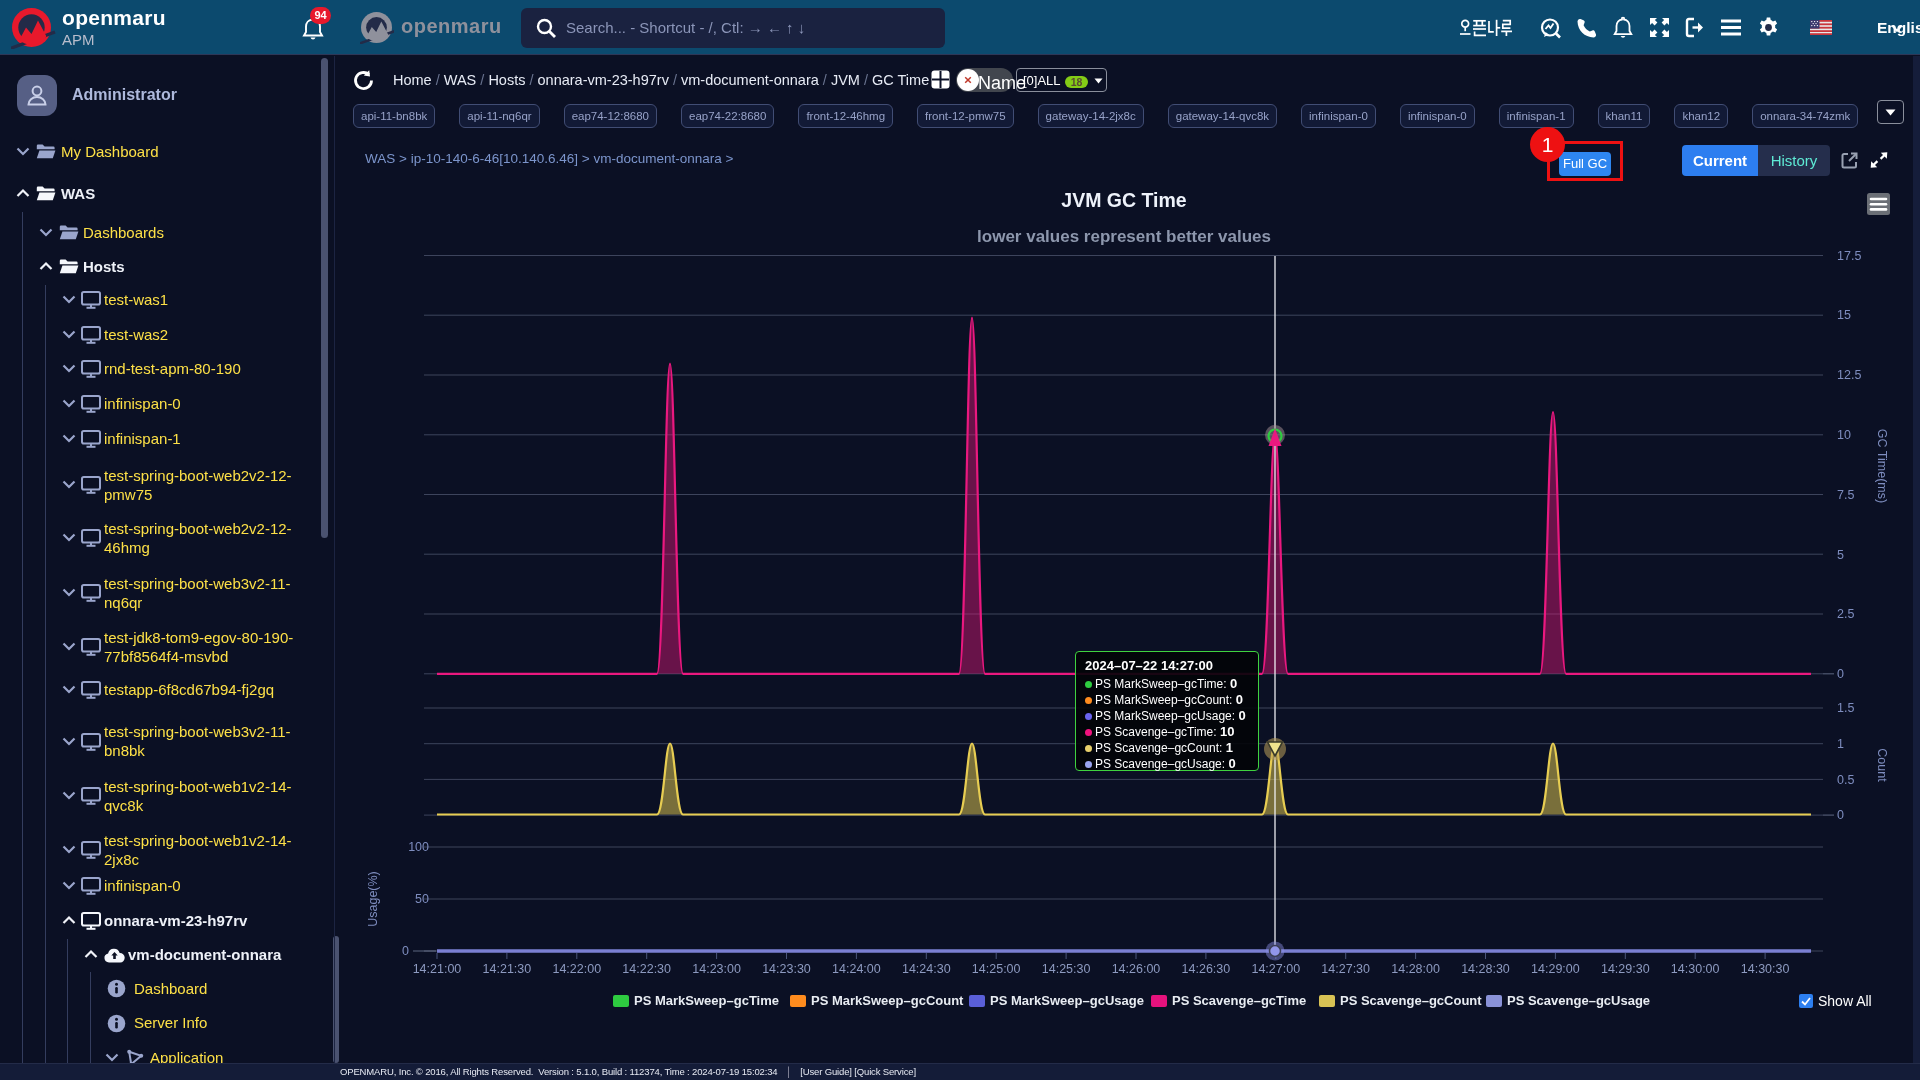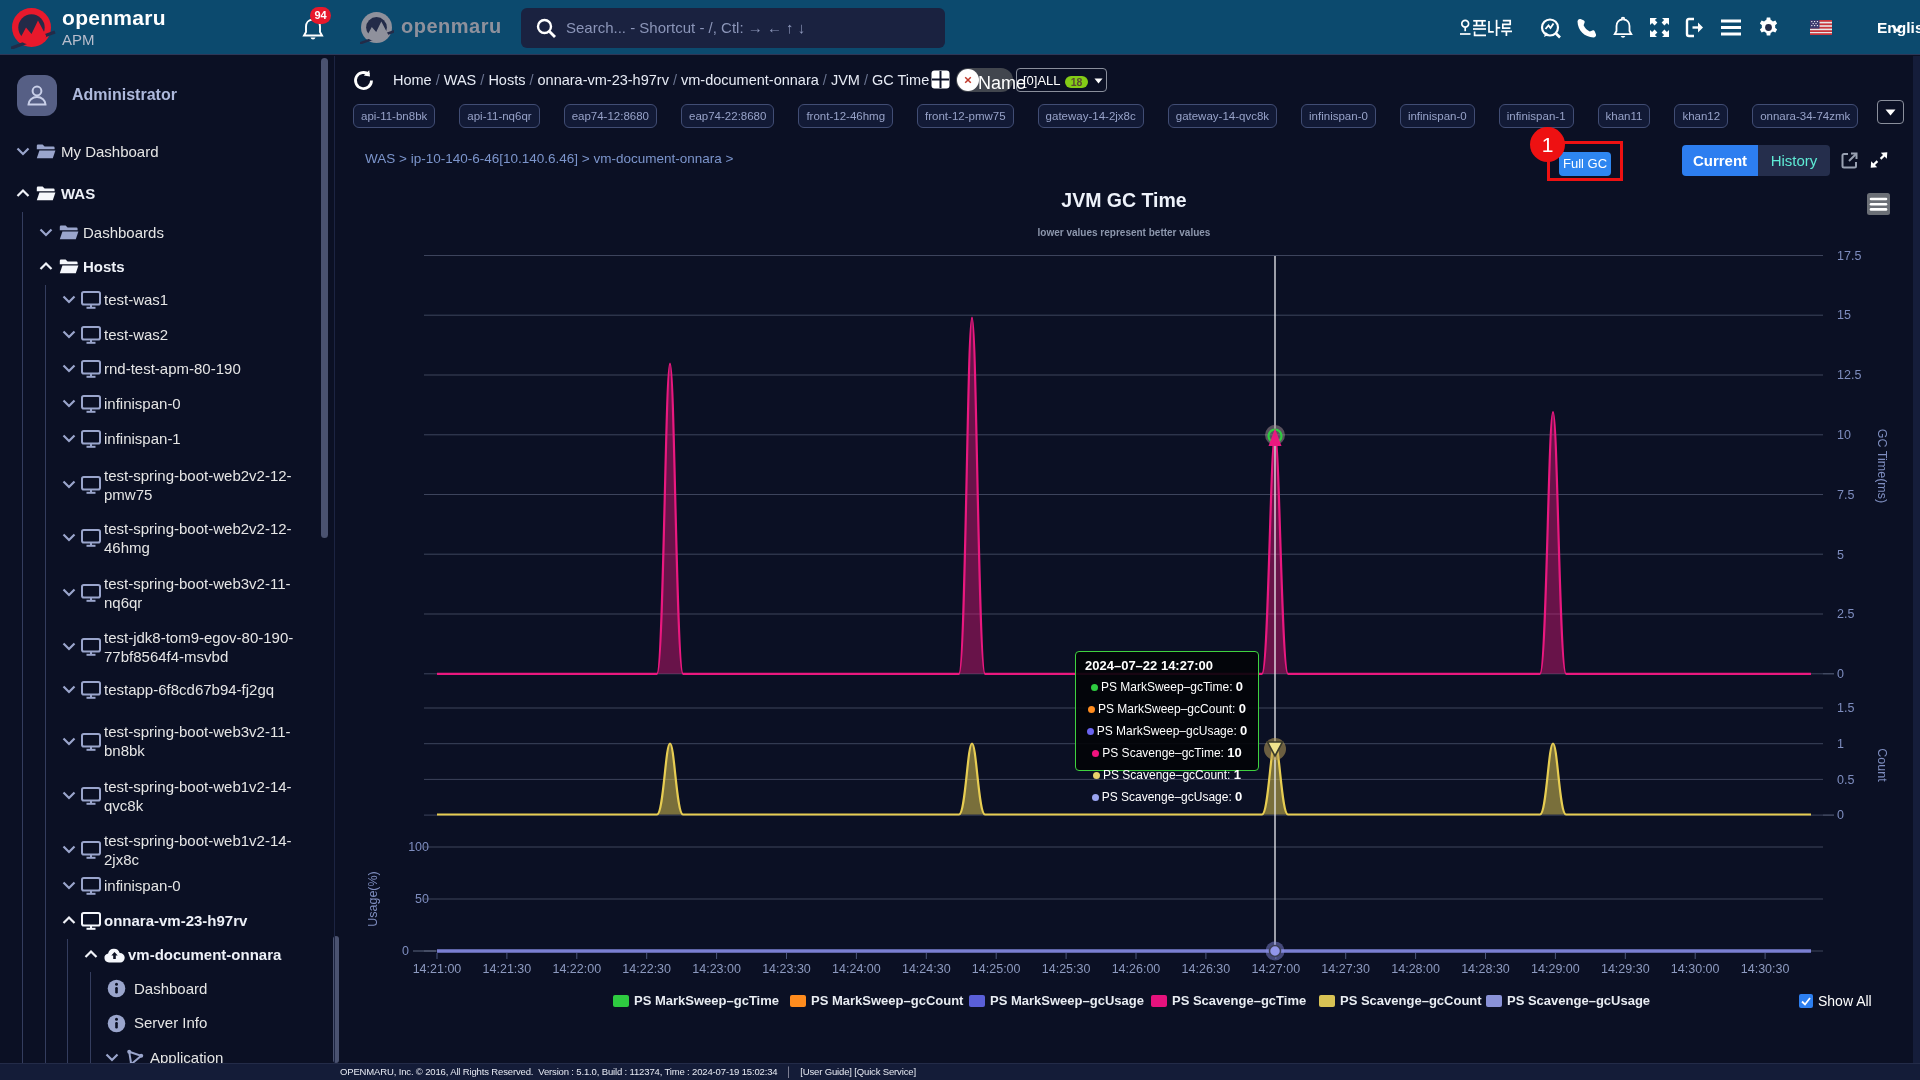--- a/index.html
+++ b/index.html
@@ -7,29 +7,29 @@
     font-family:"Liberation Sans", sans-serif; }
   .abs { position:absolute; }
   #navbar { position:absolute; left:0; top:0; width:1920px; height:55px;
     background:#0c4a6e; border-bottom:1px solid #2e3757; }
   #sidebar { position:absolute; left:0; top:56px; width:332px; height:1007px;
     background:#0b1024; }
   #main { position:absolute; left:332px; top:56px; width:1588px; height:1007px; }
   #footer { position:absolute; left:0; top:1063px; width:1920px; height:17px;
     background:#141c38; border-top:1px solid #232b48; color:#e6e9f2; font-size:9.5px;
     line-height:16px; letter-spacing:-0.15px; }
-  .trow { position:absolute; display:flex; align-items:center; color:#e5e5e5;
+  .trow { position:absolute; display:flex; align-items:center; color:#fde047;
     font-size:15px; white-space:nowrap; }
   .trow.b { color:#eef1f8; font-weight:bold; }
   .tline { line-height:19px; }
   .guide { position:absolute; width:1px; background:#343d5e; }
   svg { display:block; }
   .pill { height:24px; border:1px solid #414d74; border-radius:6px; background:#121a36;
     color:#97a2c8; font-size:11.5px; line-height:22px; padding:0 7px; white-space:nowrap; }
-  .ttrow { font-size:12px; line-height:21px; white-space:nowrap;text-align:center; }
+  .ttrow { font-size:12px; line-height:15px; white-space:nowrap; }
   .ttrow i { display:inline-block; width:7px; height:7px; border-radius:50%; margin-right:3px; }
   .ttrow b { font-size:13px; }
   .litem { position:absolute; display:flex; align-items:center; color:#e8ecf2;
     font-size:13px; font-weight:bold; }
   .lsq { width:16px; height:12px; border-radius:2px; margin-right:5px; }
 </style>
 </head>
 <body>
 
 <div id="navbar">
@@ -436,21 +436,21 @@
   <path d="M8 3 H4 a1.5 1.5 0 0 0 -1.5 1.5 V15 a1.5 1.5 0 0 0 1.5 1.5 H14.5 A1.5 1.5 0 0 0 16 15 V11" fill="none" stroke="#99a1b2" stroke-width="2"></path>
   <path d="M11 2.5 h5.5 v5.5" fill="none" stroke="#99a1b2" stroke-width="2"></path>
   <line x1="9" y1="10" x2="16" y2="3" stroke="#99a1b2" stroke-width="2"></line>
 </svg>
 <svg class="abs" style="left:1869px; top:149px;" width="20" height="22" viewBox="0 0 20 21">
   <path d="M11.8 3.2 L18.3 2.7 L17.8 9.2 L15.6 7 L12.4 10.2 L10.8 8.6 L14 5.4 Z" fill="#fff"></path>
   <path d="M8.2 17.8 L1.7 18.3 L2.2 11.8 L4.4 14 L7.6 10.8 L9.2 12.4 L6 15.6 Z" fill="#fff"></path>
 </svg>
 
 <div class="abs" style="left:824px; top:189px; width:600px; text-align:center; color:#eef2fa; font-size:19.5px; font-weight:bold;">JVM GC Time</div>
-<div class="abs" style="left:824px; top:227px; width:600px; text-align:center; color:#8d97ad; font-size:10px; font-weight:bold;">lower values represent better values</div>
+<div class="abs" style="left:824px; top:227px; width:600px; text-align:center; color:#8d97ad; font-size:17px; font-weight:bold;">lower values represent better values</div>
 <svg class="abs" style="left:1867px; top:193px;" width="24" height="22" viewBox="0 0 24 22">
   <rect x="0" y="0" width="23" height="22" rx="2.5" fill="#6b6f76"></rect>
   <g stroke="#fff" stroke-width="2.6" stroke-linecap="round">
     <line x1="4" y1="6" x2="19" y2="6"></line>
     <line x1="4" y1="11.2" x2="19" y2="11.2"></line>
     <line x1="4" y1="16.4" x2="19" y2="16.4"></line>
   </g>
 </svg>
 
 <svg class="abs" style="left:340px; top:180px;" width="1580" height="840" viewBox="340 180 1580 840">

